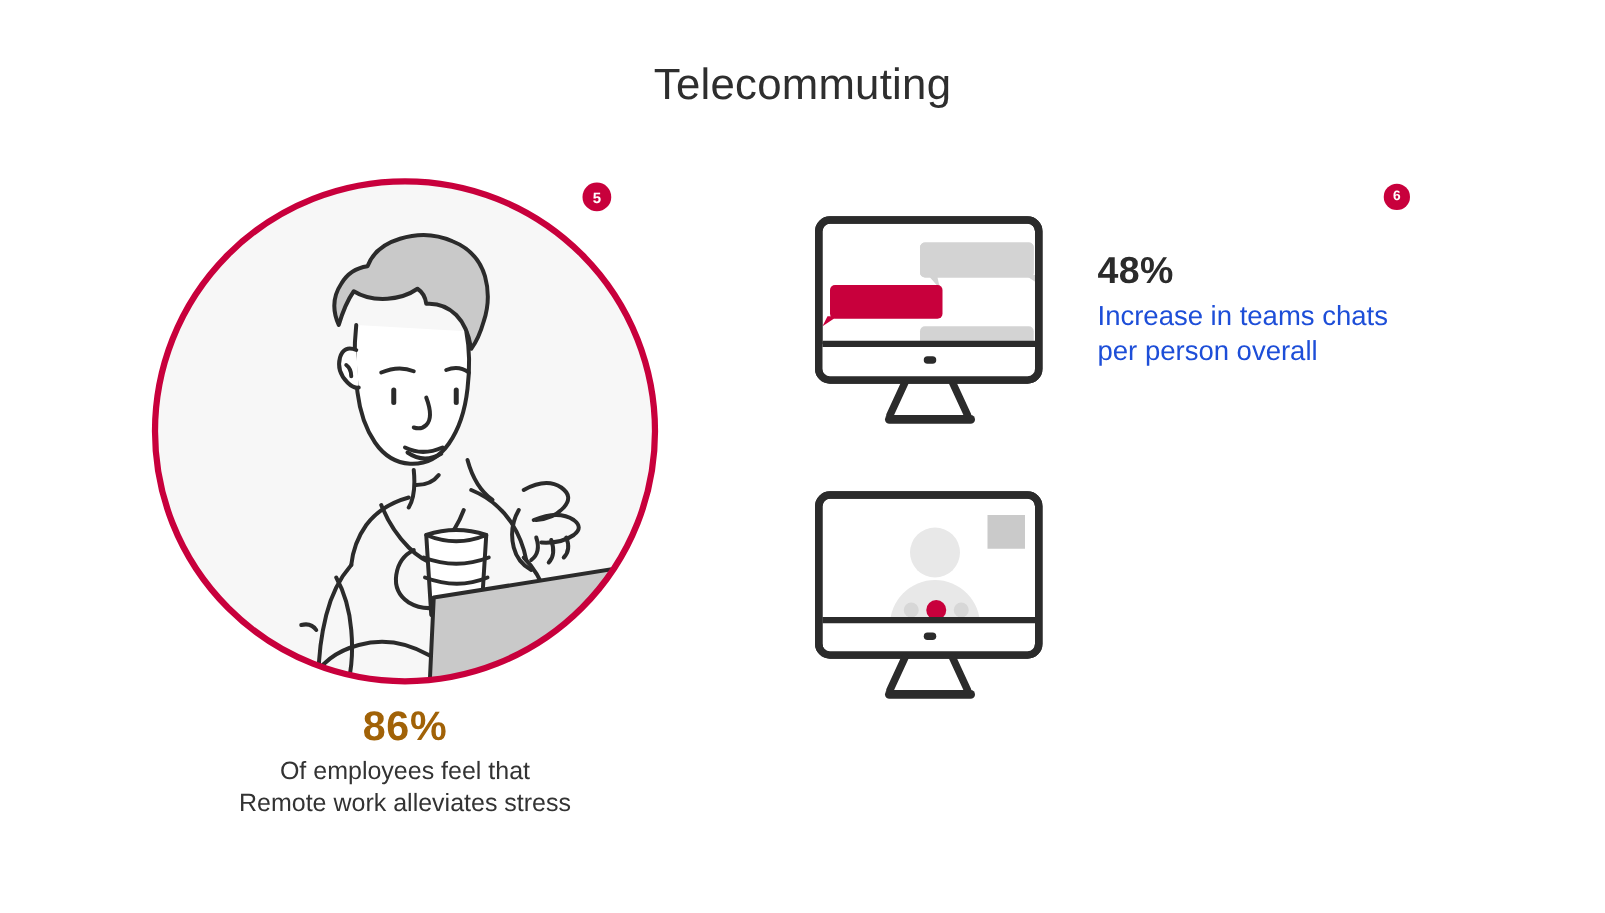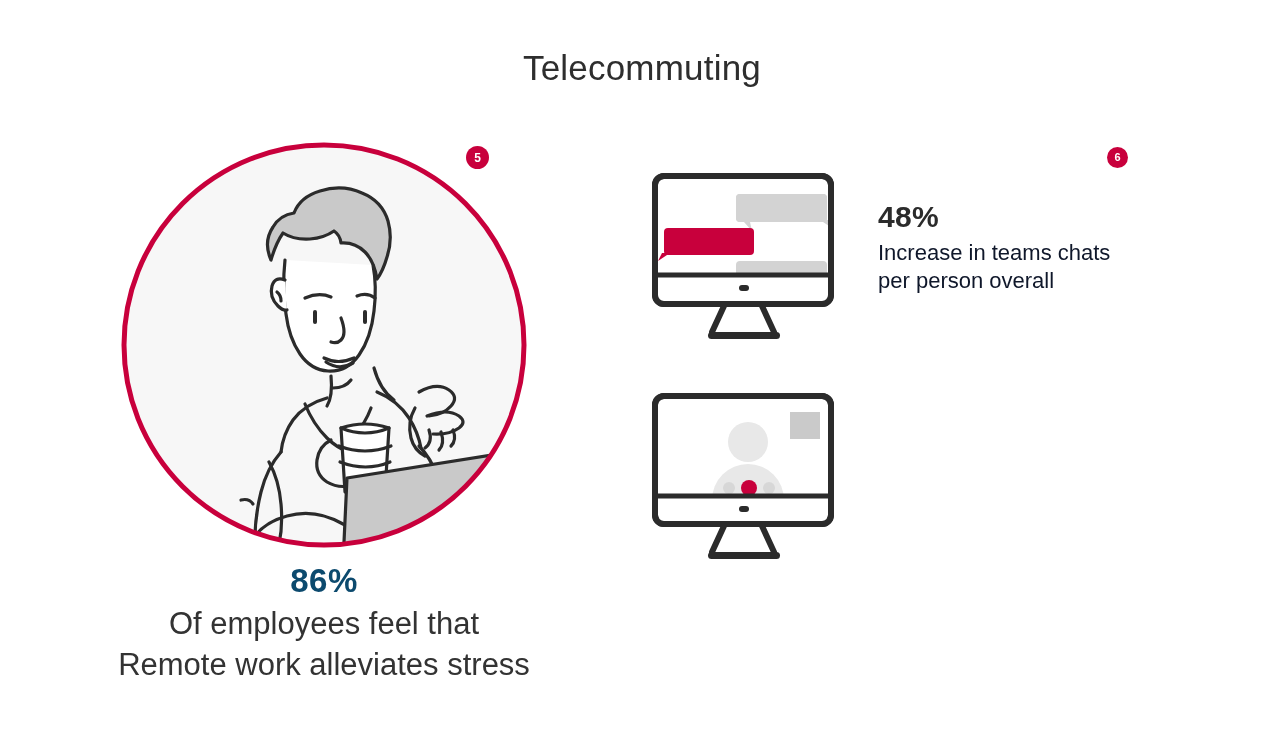--- a/index.html
+++ b/index.html
@@ -78,27 +78,27 @@
   .left-caption {
     position: absolute;
     left: 84px;
     top: 562px;
     width: 480px;
     text-align: center;
   }
   .left-caption .stat-big {
     font-size: 33px;
     font-weight: 700;
-    color: #0c4a6e;
+    color: #a16207;
     letter-spacing: 0.5px;
     line-height: 1.15;
   }
   .left-caption .stat-desc {
     margin-top: 4px;
-    font-size: 31px;
+    font-size: 20px;
     font-weight: 300;
     color: #333333;
     line-height: 1.32;
   }
 
   
   .stat-row {
     position: absolute;
     display: flex;
     align-items: flex-start;
@@ -124,21 +124,21 @@
     font-size: 30px;
     font-weight: 700;
     color: #2b2b2b;
     letter-spacing: 0.3px;
     line-height: 1.1;
   }
   .stat-text .stat-label {
     margin-top: 6px;
     font-size: 22px;
     font-weight: 300;
-    color: #0f172a;
+    color: #1d4ed8;
     line-height: 1.25;
     white-space: pre-line;
   }
 </style>
 </head>
 <body>
 
 <div class="page">
 
   <div class="page-title">Telecommuting</div>

